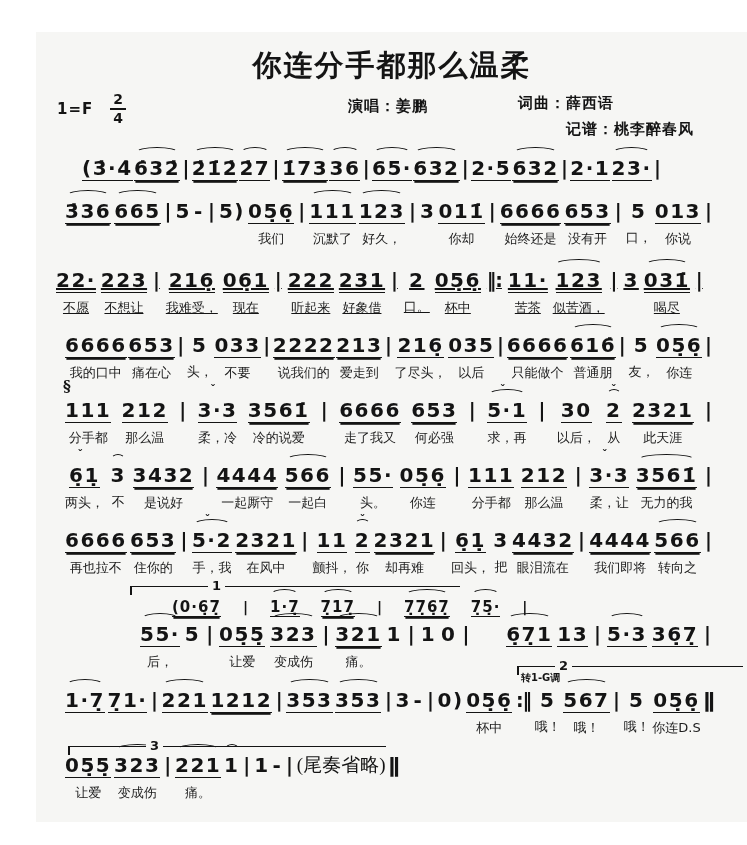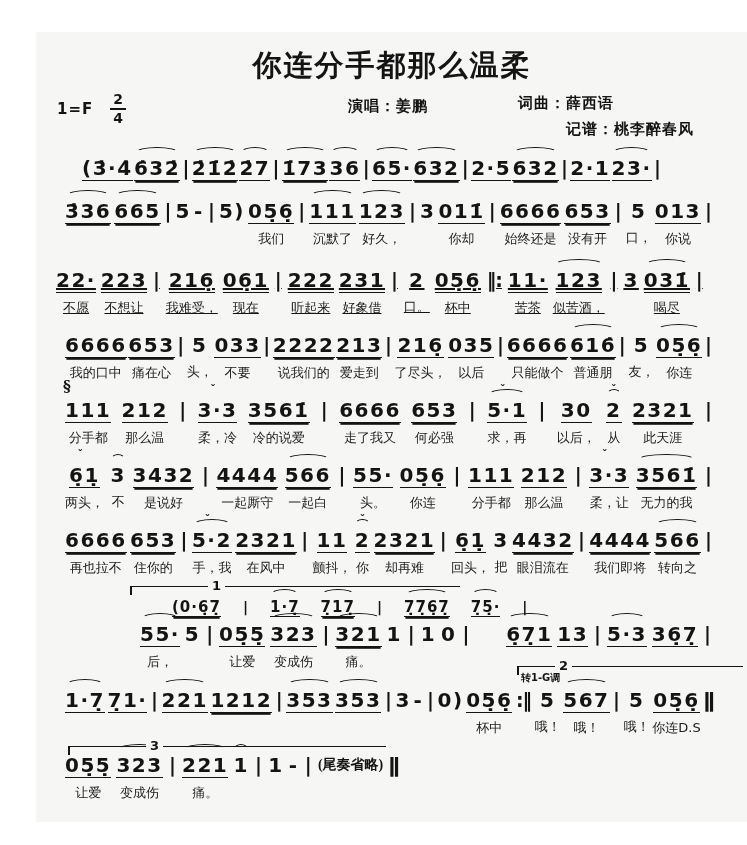--- a/index.html
+++ b/index.html
@@ -24,21 +24,21 @@
   .bar{font-weight:700;font-size:19px;line-height:24px;padding:0 1px;}
   .bar.f{font-weight:900;transform:scaleX(1.5);}
   .bar.rb,.bar.re{letter-spacing:-1px;}
   .slur{position:absolute;top:-9px;left:4%;right:4%;height:9px;border:1.6px solid transparent;
         border-top-color:#141414;border-radius:50%;}
   .vmark{position:absolute;top:-15px;left:32%;font-size:11px;font-weight:700;}
   .segno{position:absolute;left:-2px;top:-21px;font-size:15px;font-weight:700;
          font-family:"DejaVu Serif",serif;}
   .mline.small .note{font-size:15px;line-height:18px;letter-spacing:1px;}
   .mline.small .bar{font-size:14px;line-height:18px;}
-  .cell.txt .note{border:none;font-size:14px;font-weight:700;letter-spacing:0;
+  .cell.txt .note{border:none;font-size:19px;font-weight:400;letter-spacing:0;
                   font-family:"Liberation Serif","DejaVu Serif",serif;text-align:center;}
   .spacer{display:inline-block;}
   
   .volta{position:absolute;height:9px;border-top:1.6px solid #141414;}
   .volta::before{content:"";position:absolute;left:0;top:-1px;width:1.6px;height:9px;background:#141414;}
   .volta .vlabel{position:absolute;top:-9px;font-size:13px;font-weight:700;background:#f6f6f4;padding:0 4px;}
   .volta .vnote{position:absolute;left:4px;top:4px;font-size:10px;font-weight:700;white-space:nowrap;}
 </style>
 </head>
 <body>

